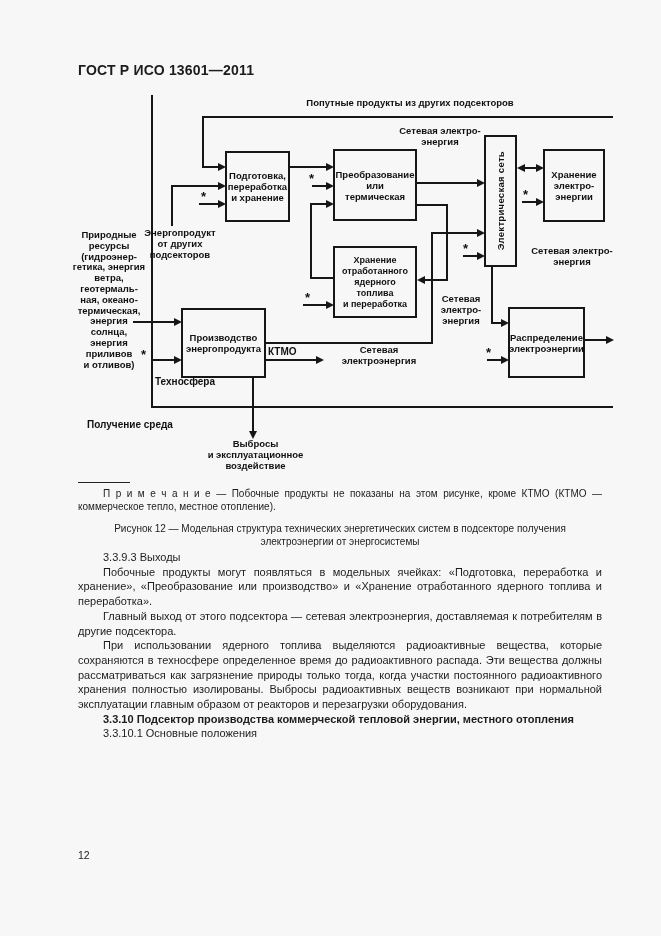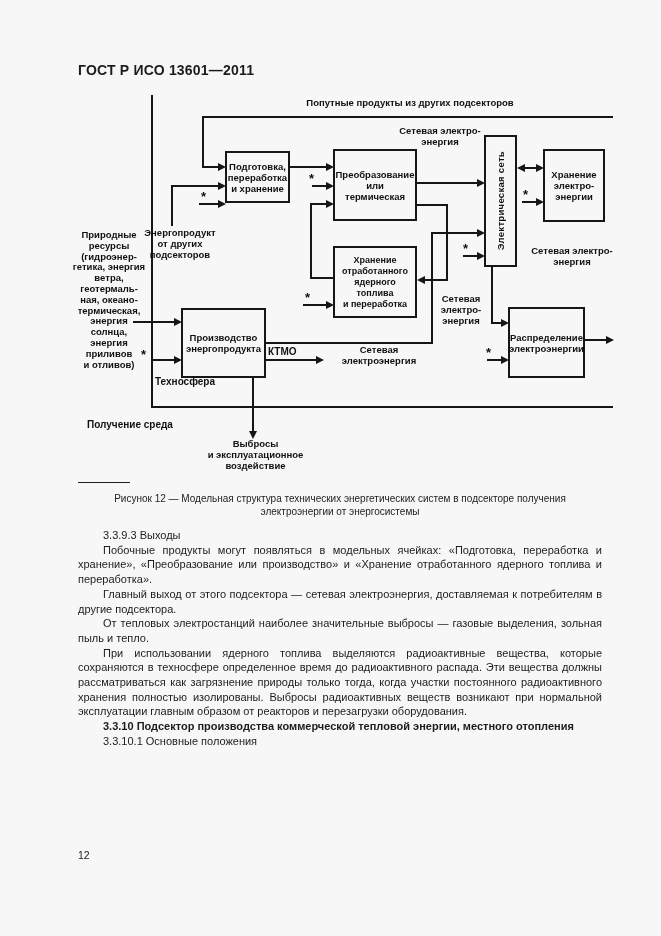--- a/index.html
+++ b/index.html
@@ -27,21 +27,21 @@
     white-space:pre-line;text-align:center;
   }
   .dlabel.left{text-align:left;}
   .ast{position:absolute;font-size:13px;font-weight:bold;color:#111;}
   
   .textcol{position:absolute;left:78px;top:482px;width:524px;}
   .fnrule{width:52px;border-top:1.5px solid #222;margin:0 0 3px 0;}
   .footnote{margin:0;font-size:9.5px;line-height:12px;font-weight:bold;}
   .footnote sup{font-size:8px;}
   .note{margin:5px 0 0 0;font-size:10px;line-height:12.5px;text-indent:25px;text-align:justify;}
-  .caption{margin:9px 28px 10px 28px;font-size:10px;line-height:13px;text-align:center;}
+  .caption{margin:9px 28px 2px 28px;font-size:10px;line-height:13px;text-align:center;}
   .para{margin:0;font-size:11px;line-height:14.7px;text-align:justify;text-indent:25px;}
   .para.bold{font-weight:bold;}
   .pagenum{position:absolute;left:78px;top:849px;font-size:10.5px;}
 </style>
 </head>
 <body>
 
 <div class="hdr">ГОСТ Р ИСО 13601—2011</div>
 
 <div>
@@ -59,21 +59,21 @@
   <div class="hl" style="left:171px;top:185px;width:47px"></div>
   <div class="ah r" style="left:218px;top:182px"></div>
   <div class="dlabel" style="left:138px;top:227px;width:84px">Энергопродукт
 от других
 подсекторов</div>
 
   <div class="ast" style="left:201px;top:189px">*</div>
   <div class="hl" style="left:199px;top:203px;width:19px"></div>
   <div class="ah r" style="left:218px;top:200px"></div>
 
-  <div class="dbox" style="left:225px;top:151px;width:65px;height:52px">Подготовка,
+  <div class="dbox" style="left:225px;top:151px;width:65px;height:71px">Подготовка,
 переработка
 и хранение</div>
   <div class="dbox" style="left:333px;top:149px;width:84px;height:72px">Преобразование
 или
 термическая</div>
   <div class="dbox" style="left:333px;top:246px;width:84px;height:72px;font-size:9px">Хранение
 отработанного
 ядерного топлива
 и переработка</div>
   <div class="dbox" style="left:181px;top:308px;width:85px;height:70px">Производство
@@ -176,23 +176,23 @@
   <div class="dlabel" style="left:193px;top:438px;width:125px">Выбросы
 и эксплуатационное
 воздействие</div>
 
   <div class="dlabel left" style="left:155px;top:376px;font-size:10px">Техносфера</div>
   <div class="dlabel left" style="left:87px;top:419px;font-size:10px">Получение среда</div>
 </div>
 
 <div class="textcol">
   <div class="fnrule"></div>
+  <p class="note">П р и м е ч а н и е — Побочные продукты не показаны на этом рисунке, кроме КТМО (КТМО — коммерческое тепло, местное отопление).</p>
   <p class="caption">Рисунок 12 — Модельная структура технических энергетических систем в подсекторе получения электроэнергии от энергосистемы</p>
   <p class="para">3.3.9.3 Выходы</p>
   <p class="para">Побочные продукты могут появляться в модельных ячейках: «Подготовка, переработка и хранение», «Преобразование или производство» и «Хранение отработанного ядерного топлива и переработка».</p>
   <p class="para">Главный выход от этого подсектора — сетевая электроэнергия, доставляемая к потребителям в другие подсектора.</p>
-  <p class="para">От тепловых электростанций наиболее значительные выбросы — газовые выделения, зольная пыль и тепло.</p>
   <p class="para">При использовании ядерного топлива выделяются радиоактивные вещества, которые сохраняются в техносфере определенное время до радиоактивного распада. Эти вещества должны рассматриваться как загрязнение природы только тогда, когда участки постоянного радиоактивного хранения полностью изолированы. Выбросы радиоактивных веществ возникают при нормальной эксплуатации главным образом от реакторов и перезагрузки оборудования.</p>
   <p class="para bold">3.3.10 Подсектор производства коммерческой тепловой энергии, местного отопления</p>
   <p class="para">3.3.10.1 Основные положения</p>
 </div>
 
 <div class="pagenum">12</div>
 
 </body></html>

